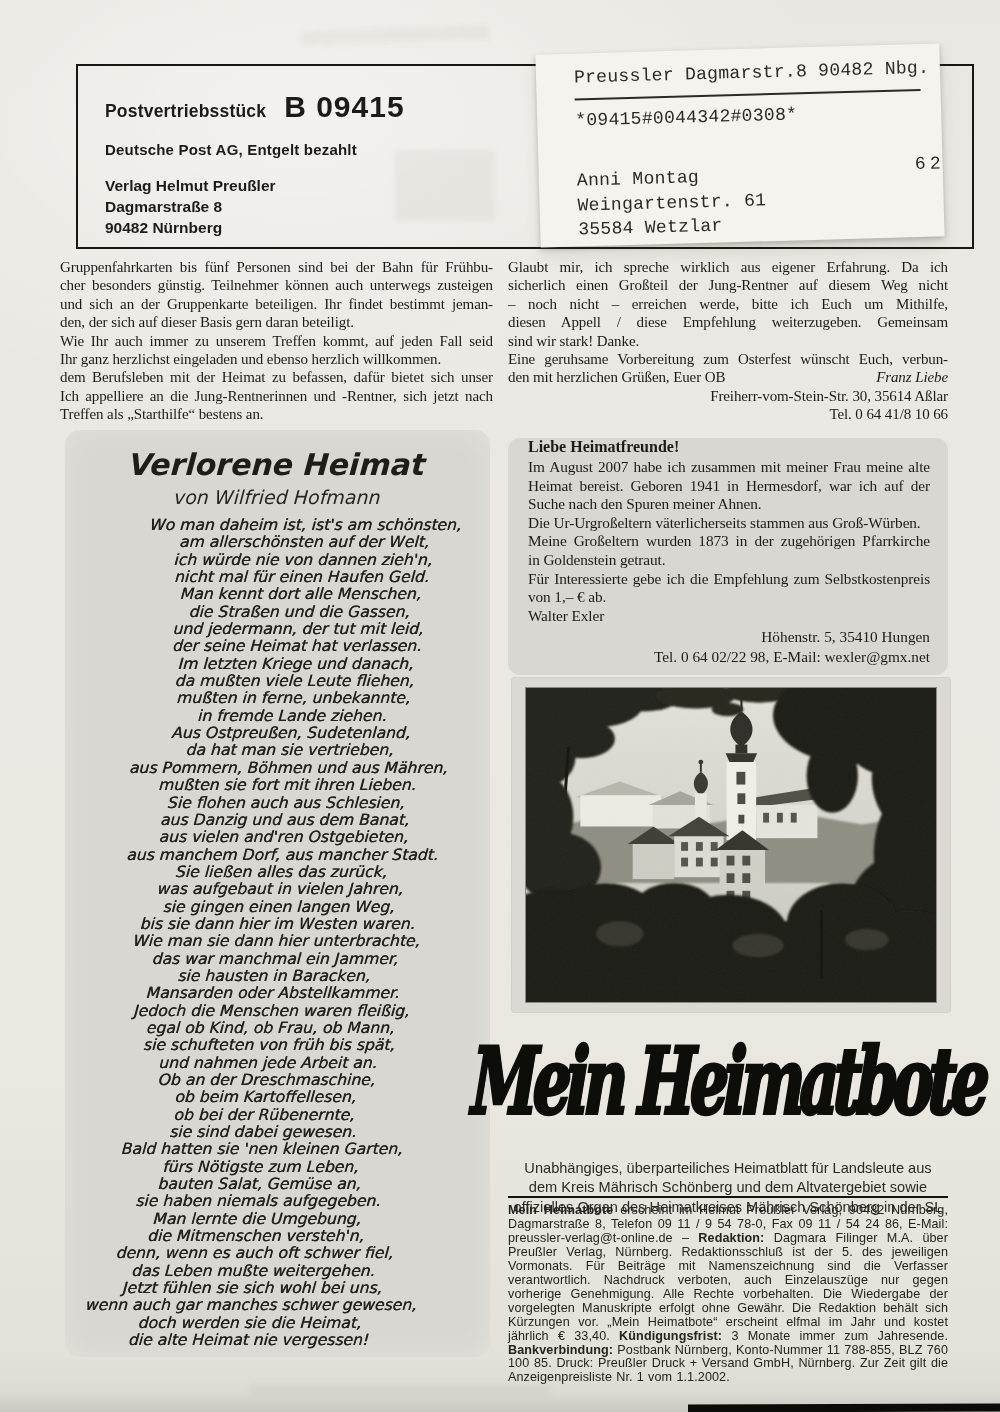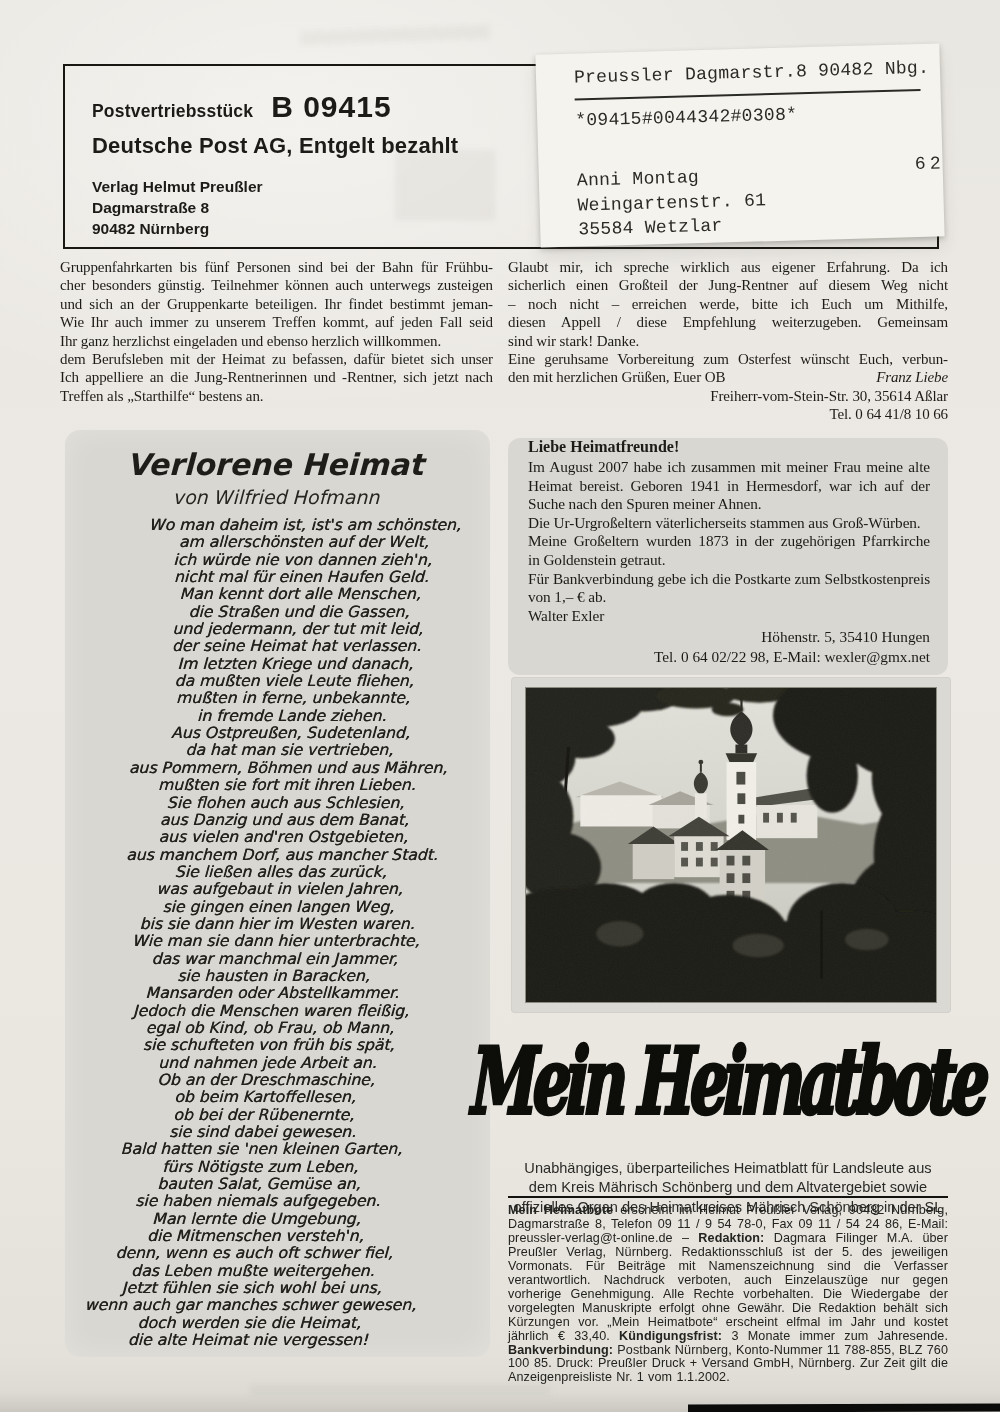--- a/index.html
+++ b/index.html
@@ -4,26 +4,26 @@
 <style>
   html,body{margin:0;padding:0;background:#9a9892;}
   .page{position:relative;width:1000px;height:1412px;margin:0 auto;overflow:hidden;
     background:
       radial-gradient(ellipse 900px 500px at 30% 8%, rgba(255,255,255,.45), rgba(255,255,255,0) 60%),
       linear-gradient(180deg,#e9e7e1 0%, #ece9e4 40%, #eae7e1 78%, #e3e1da 96%, #d9d7d0 100%);
     font-family:"Liberation Serif", serif; color:#1c1b18;}
   .abs{position:absolute;}
 
   
-  .postal-frame{left:63px;top:64px;width:872px;height:181px;border:2.5px solid #181711;}
+  .postal-frame{left:76px;top:64px;width:872px;height:181px;border:2.5px solid #181711;padding-left:22px;}
   .postal-inner{left:27px;top:24px;font-family:"Liberation Sans",sans-serif;font-weight:bold;}
   .pv-row{display:flex;align-items:baseline;gap:18px;}
   .pv-label{font-size:17.5px;letter-spacing:.2px;}
   .pv-code{font-size:30px;letter-spacing:1px;}
-  .carrier{font-size:22px;margin-top:9px;letter-spacing:.2px;}
+  .carrier{font-size:15px;margin-top:17px;letter-spacing:.2px;}
   .sender{margin-top:17px;font-size:15.5px;line-height:21px;}
 
   
   .sticker{left:538px;top:49px;width:404px;height:193px;background:#f5f3ee;
     transform:rotate(-1.6deg);transform-origin:50% 50%;
     box-shadow:0 2px 5px rgba(60,58,50,.28), 0 10px 16px rgba(60,58,50,.10);
     font-family:"Liberation Mono",monospace;font-size:18px;color:#2a2a26;}
   .stick-in{position:absolute;left:38px;top:14px;width:340px;}
   .stick-line{white-space:nowrap;letter-spacing:.3px;}
   .stick-rule{height:0;border-top:2.2px solid #2a2a26;margin:11px 0 10px 0;width:346px;}
@@ -118,20 +118,21 @@
           <div class="stick-line">Weingartenstr. 61</div>
           <div class="stick-line">35584 Wetzlar</div>
         </div>
     </div>
   </div>
 
   <div class="abs col intro-left">
       <div class="bl just">Gruppenfahrkarten bis fünf Personen sind bei der Bahn für Frühbu-</div>
       <div class="bl just">cher besonders günstig. Teilnehmer können auch unterwegs zusteigen</div>
       <div class="bl just">und sich an der Gruppenkarte beteiligen. Ihr findet bestimmt jeman-</div>
+      <div class="bl">den, der sich auf dieser Basis gern daran beteiligt.</div>
       <div class="bl just">Wie Ihr auch immer zu unserem Treffen kommt, auf jeden Fall seid</div>
       <div class="bl">Ihr ganz herzlichst eingeladen und ebenso herzlich willkommen.</div>
       <div class="bl just">dem Berufsleben mit der Heimat zu befassen, dafür bietet sich unser</div>
       <div class="bl just">Ich appelliere an die Jung-Rentnerinnen und -Rentner, sich jetzt nach</div>
       <div class="bl">Treffen als „Starthilfe“ bestens an.</div>
     </div>
 
   <div class="abs col intro-right">
     <div>
         <div class="bl just">Glaubt mir, ich spreche wirklich aus eigener Erfahrung. Da ich</div>
@@ -208,21 +209,21 @@
 
   <div class="abs letter-panel">
     <div class="lp-head">Liebe Heimatfreunde!</div>
     <div class="letter-body">
         <div class="bl just">Im August 2007 habe ich zusammen mit meiner Frau meine alte</div>
         <div class="bl just">Heimat bereist. Geboren 1941 in Hermesdorf, war ich auf der</div>
         <div class="bl">Suche nach den Spuren meiner Ahnen.</div>
         <div class="bl">Die Ur-Urgroßeltern väterlicherseits stammen aus Groß-Würben.</div>
         <div class="bl just">Meine Großeltern wurden 1873 in der zugehörigen Pfarrkirche</div>
         <div class="bl">in Goldenstein getraut.</div>
-        <div class="bl just">Für Bankverbindung gebe ich die Postkarte zum Selbstkostenpreis</div>
+        <div class="bl just">Für Interessierte gebe ich die Empfehlung zum Selbstkostenpreis</div>
         <div class="bl">von 1,– € ab.</div>
         <div class="bl">Walter Exler</div>
       </div>
     <div class="letter-contact">
         <div class="itr">Höhenstr. 5, 35410 Hungen</div>
         <div class="itr">Tel. 0 64 02/22 98, E-Mail: wexler@gmx.net</div>
       </div>
   </div>
 
   <div class="abs photo-panel">

